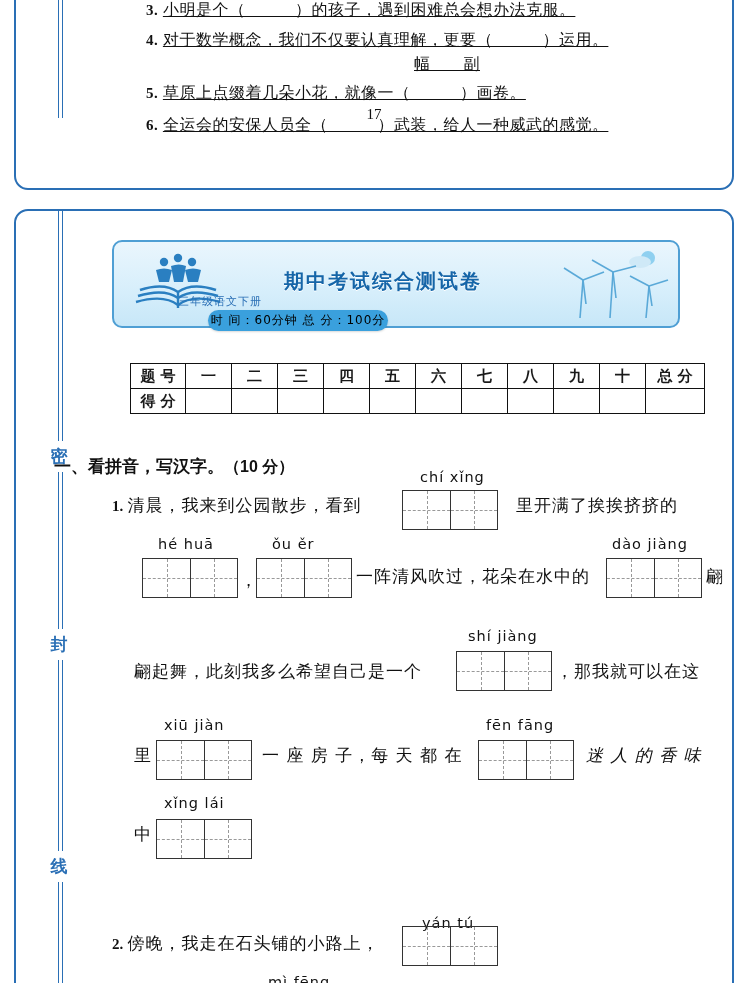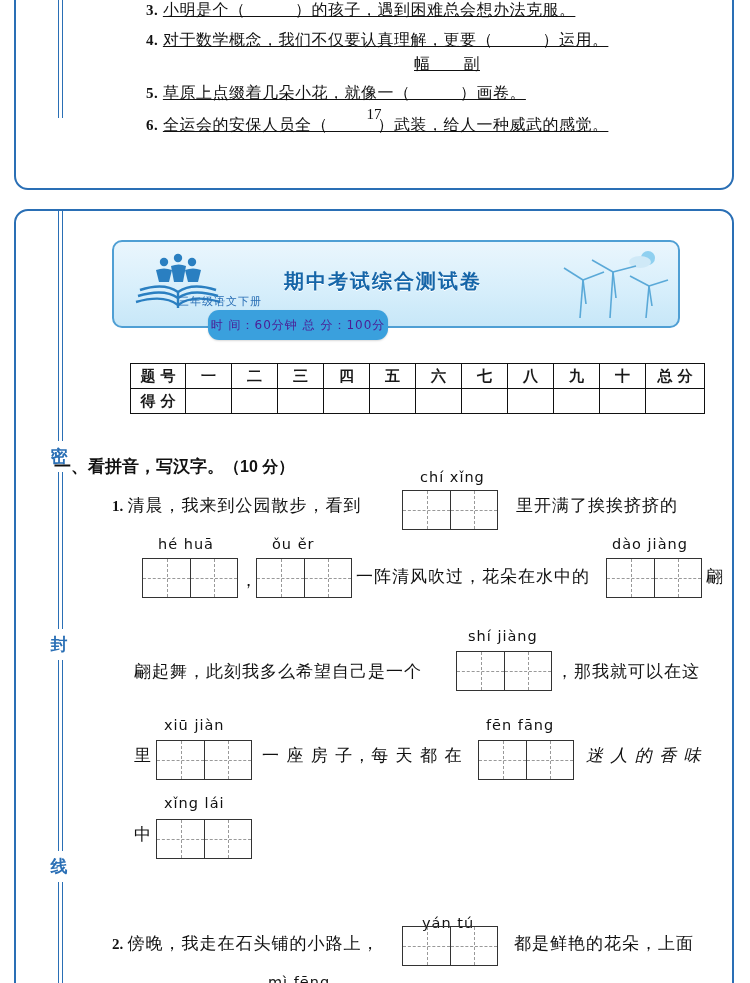--- a/index.html
+++ b/index.html
@@ -63,23 +63,23 @@
   }
   .logo{
     position:absolute;left:12px;top:8px;width:120px;height:66px;
   }
   .grade-label{
     position:absolute;left:16px;top:52px;
     font-family:"DejaVu Sans",sans-serif;font-size:11px;color:#2a6fb5;
     letter-spacing:1px;font-weight:normal;margin-left:48px;
   }
   .time-pill{
-    position:absolute;left:192px;top:99px;width:180px;height:30px;
+    position:absolute;left:192px;top:99px;width:180px;height:21px;
     background:#3aa0dd;border-radius:11px;
-    color:#4c1d95;font-family:"DejaVu Sans",sans-serif;font-size:12px;
+    color:#000000;font-family:"DejaVu Sans",sans-serif;font-size:12px;
     display:flex;align-items:center;justify-content:center;letter-spacing:1px;
     box-shadow:0 1px 2px rgba(0,0,0,.15);
   }
   .wind-svg{position:absolute;right:6px;top:4px;}
 
   
   .score-table{
     position:absolute;left:114px;top:152px;border-collapse:collapse;padding-left:18px;
   }
   .score-table td{
@@ -335,20 +335,17 @@
 
     <div class="pinyin" style="left:398px;top:704px;margin-left:8px;">yán    tú</div>
     <div class="q" style="left:96px;top:721px;">
       <span class="idx">2.</span>
       <span class="cnt">傍晚，我走在石头铺的小路上，</span>
     </div>
     <div class="grid" style="left:386px;top:715px;">
       <div class="cell"></div>
       <div class="cell"></div>
     </div>
-    <div class="q" style="left:498px;top:721px;">
-      <span class="cnt">都是鲜艳的花朵，上面</span>
-    </div>
 
     <div class="pinyin" style="left:252px;top:763px;">mì  fēng</div>
   </div>
 
 </div>
 
 </body></html>

